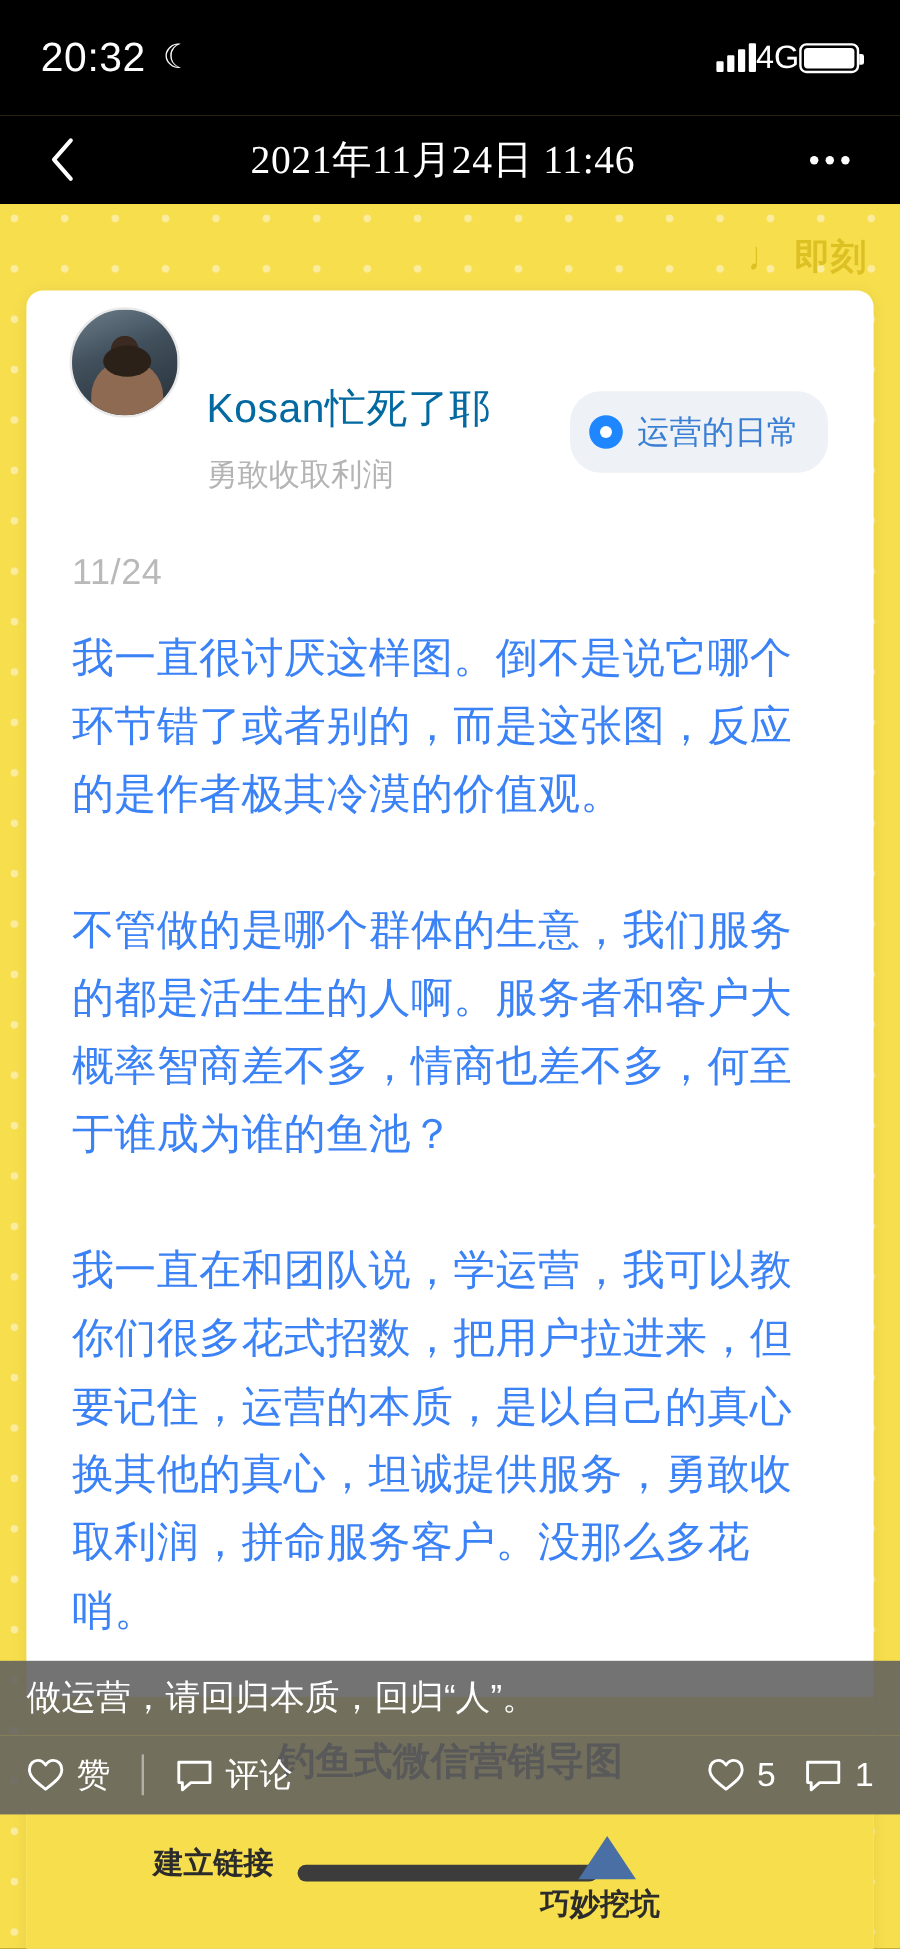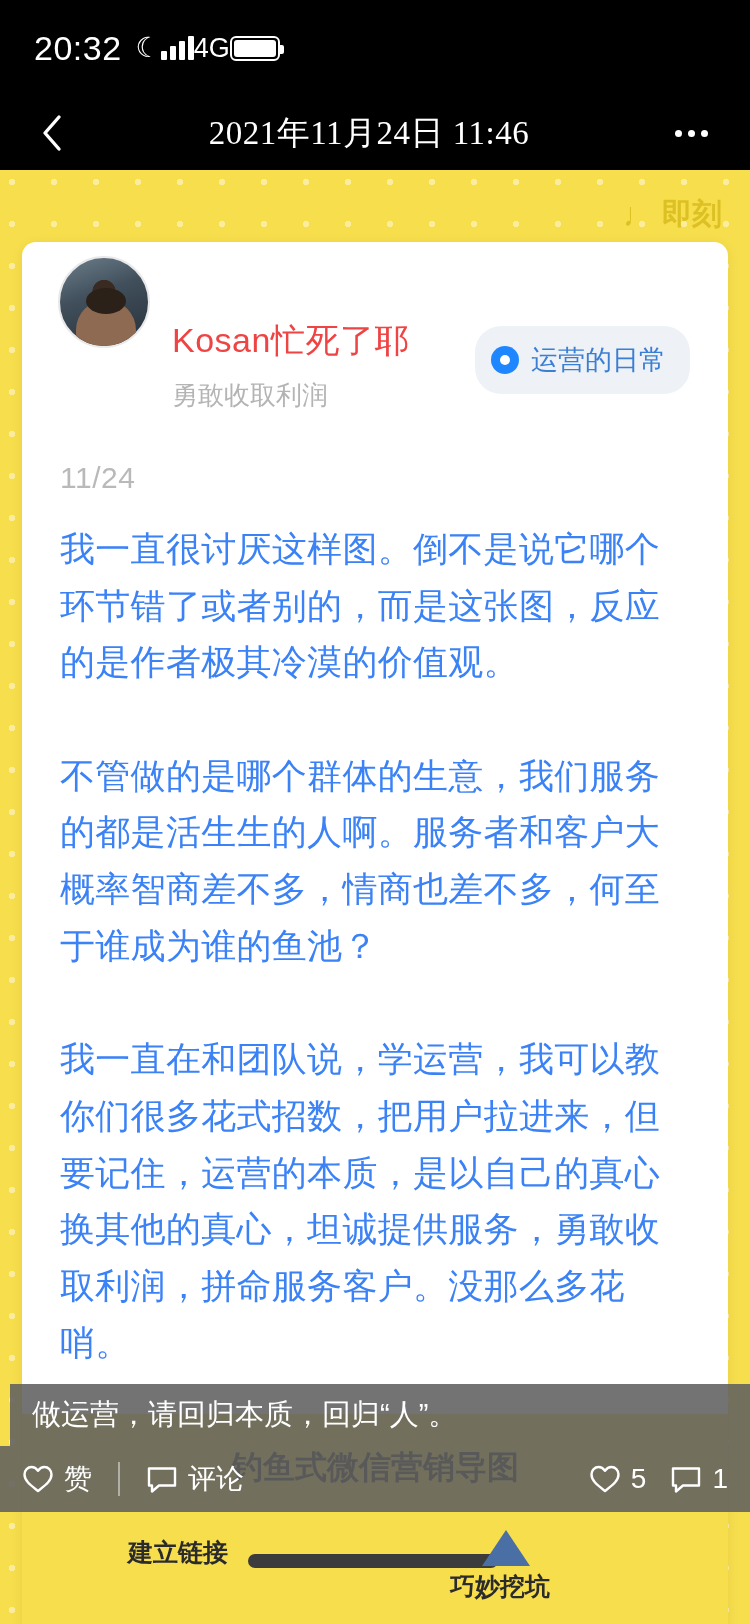--- a/index.html
+++ b/index.html
@@ -18,20 +18,21 @@
     overflow: hidden;
   }
 
   
   .statusbar {
     height: 96px;
     background: #000;
     color: #fff;
     display: flex;
     align-items: center;
+    justify-content: space-between;
     padding: 0 34px;
   }
   .status-left {
     display: flex;
     align-items: center;
     gap: 14px;
   }
   .status-time {
     font-size: 34px;
     font-weight: 500;
@@ -177,21 +178,21 @@
     content: "";
     position: absolute;
     left: 26px; top: 30px;
     width: 40px; height: 26px;
     border-radius: 50%;
     background: #2b2118;
   }
   .author-meta { margin-left: 22px; margin-top: 36px; }
   .author-name {
     font-size: 34px;
-    color: #ef4444;
+    color: #0369a1;
     letter-spacing: 0.5px;
   }
   .author-sub {
     margin-top: 14px;
     font-size: 26px;
     color: #b4b4b4;
   }
   .topic-pill {
     margin-top: 44px;
     background: #eef2f6;
@@ -276,21 +277,21 @@
     left: 474px; bottom: 72px;
     width: 0; height: 0;
     border-left: 22px solid transparent;
     border-right: 22px solid transparent;
     border-bottom: 34px solid #4a6fa5;
   }
 
   
   .caption-strip {
     position: absolute;
-    left: 10px; right: 0;
+    left: 0; right: 0;
     bottom: 178px;
     height: 62px;
     background: rgba(96,96,96,0.88);
     display: flex;
     align-items: center;
     padding: 16px 22px;
     color: #fff;
     font-size: 29px;
   }
 

